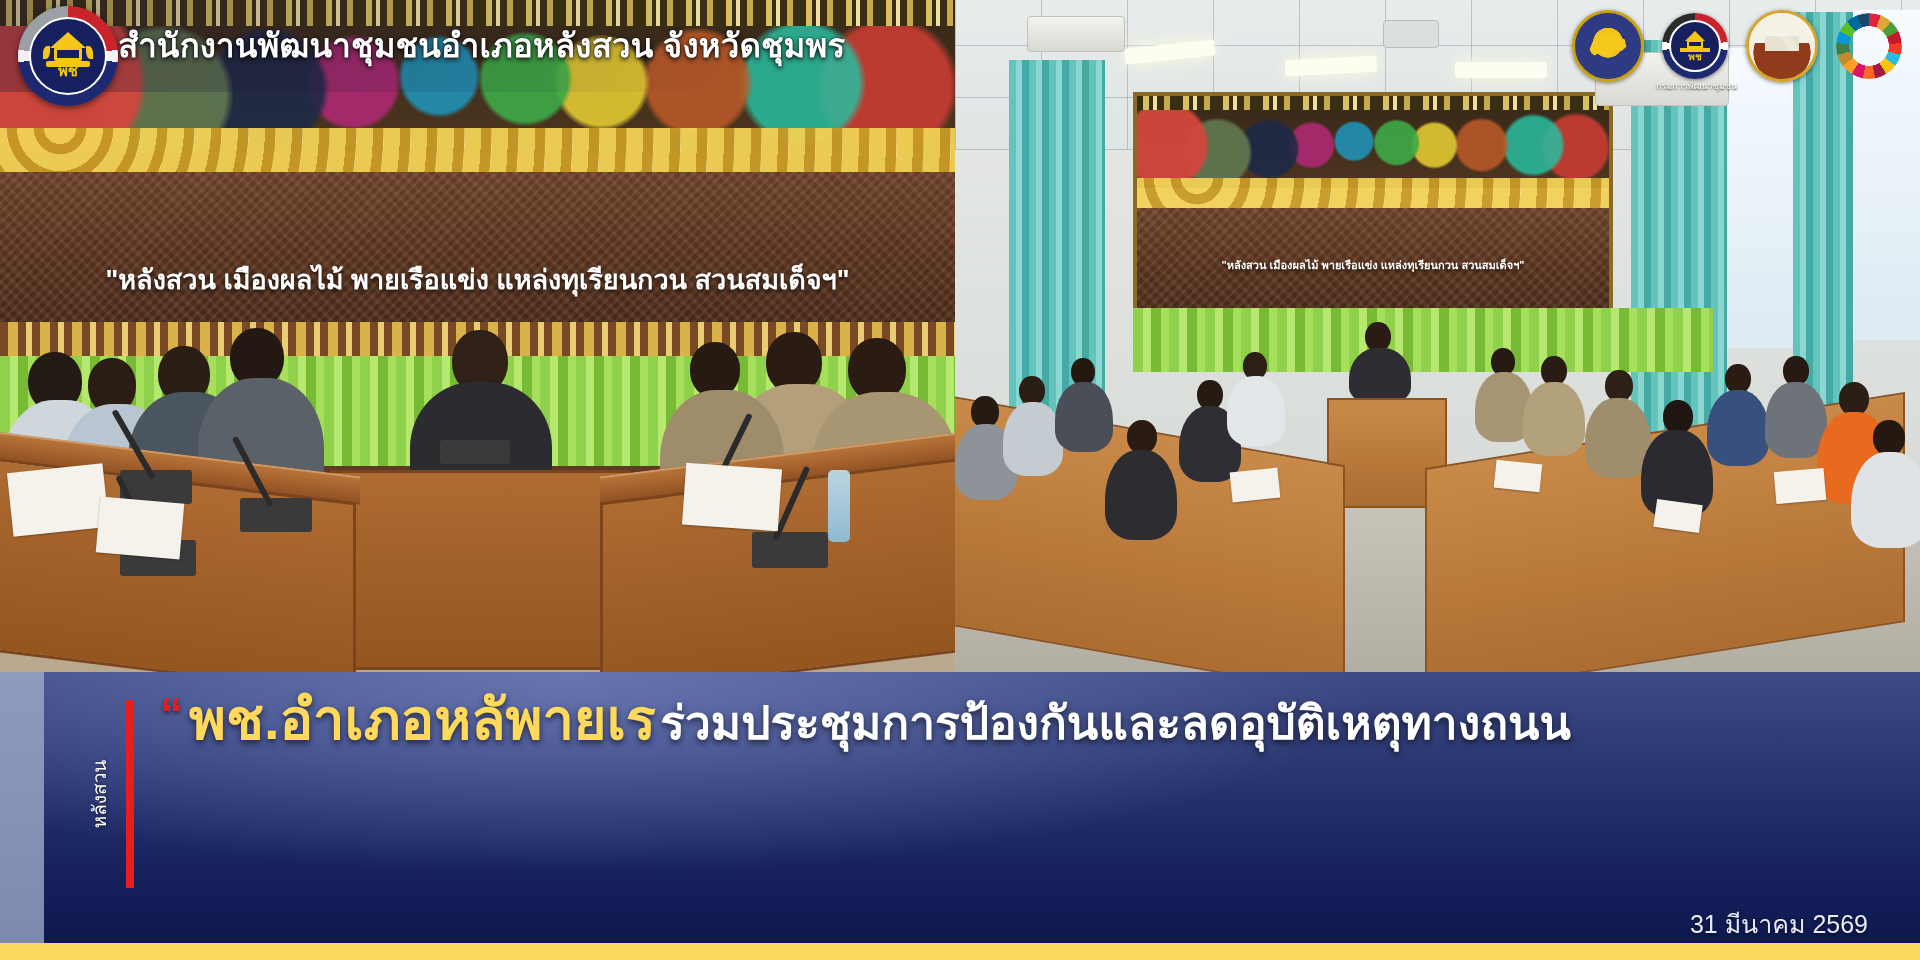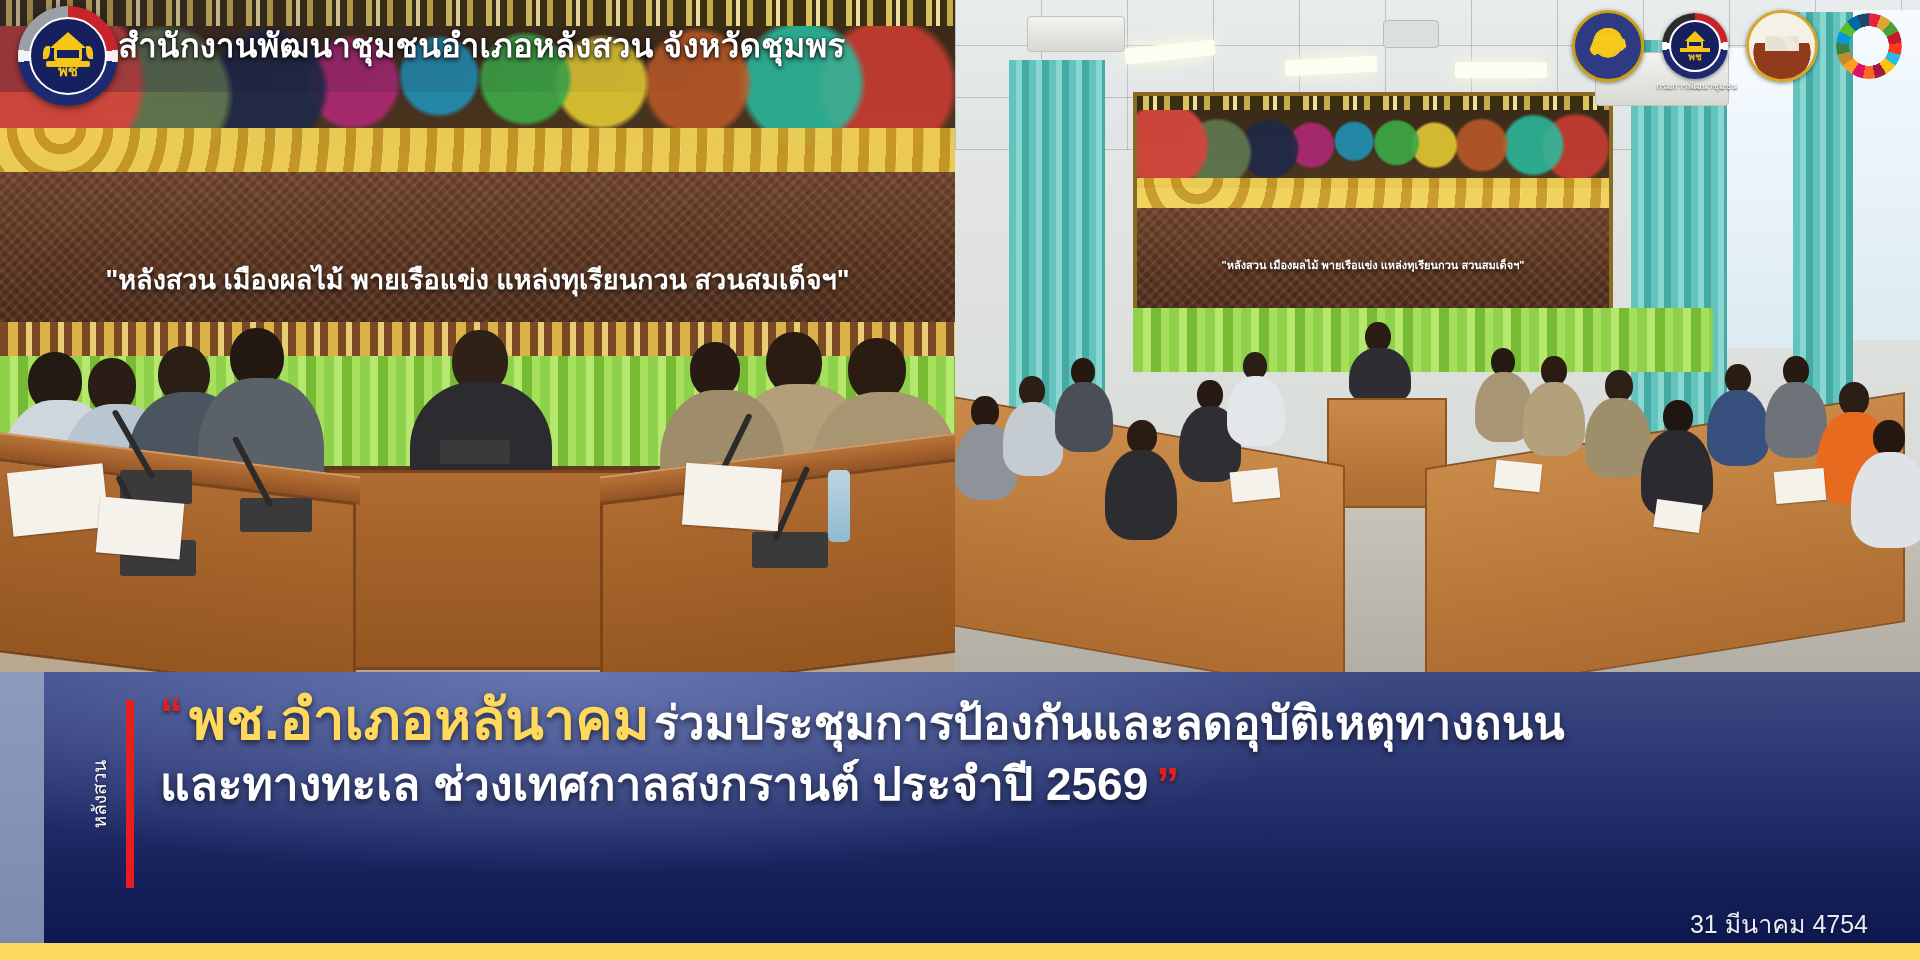--- a/index.html
+++ b/index.html
@@ -505,23 +505,20 @@
   <div class="caption-band"></div>
   <div class="caption-panel"></div>
 
   <div class="caption-vertical">
     <span>หลังสวน</span>
   </div>
   <div class="caption-redbar"></div>
 
   <div class="caption-text">
     <div class="cap-line">
-      <span class="cap-quote">“</span><span class="cap-hl">พช.อำเภอหลันาคม</span>&nbsp;<span class="cap-rest">ร่วมประชุมการป้องกันและลดอุบัติเหตุทางถนน</span>
-    </div>
-    <div class="cap-line cap-line2">
-      <span>และทางทะเล ช่วงเทศกาลสงกรานต์ ประจำปี 2569</span><span class="cap-quote-close">”</span>
+      <span class="cap-quote">“</span><span class="cap-hl">พช.อำเภอหลัพายเร</span>&nbsp;<span class="cap-rest">ร่วมประชุมการป้องกันและลดอุบัติเหตุทางถนน</span>
     </div>
   </div>
 
-  <div class="caption-date">31 มีนาคม 4754</div>
+  <div class="caption-date">31 มีนาคม 2569</div>
 
   <div class="bottom-bar"></div>
 </div>
 
 </body></html>

